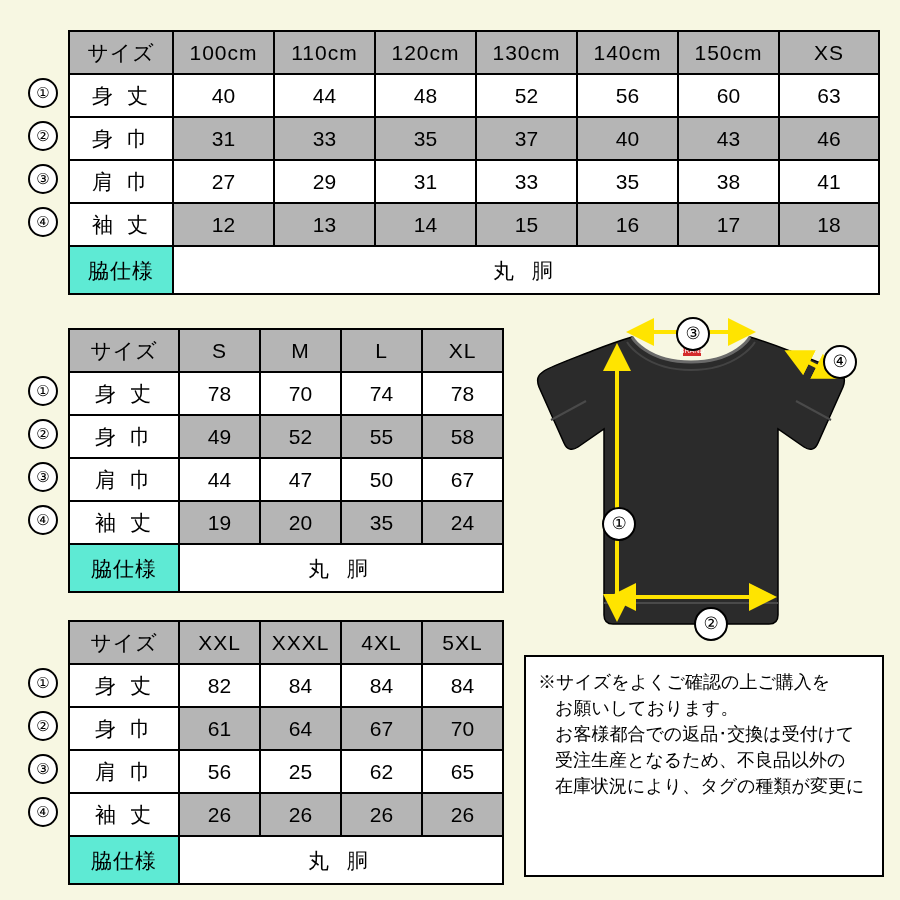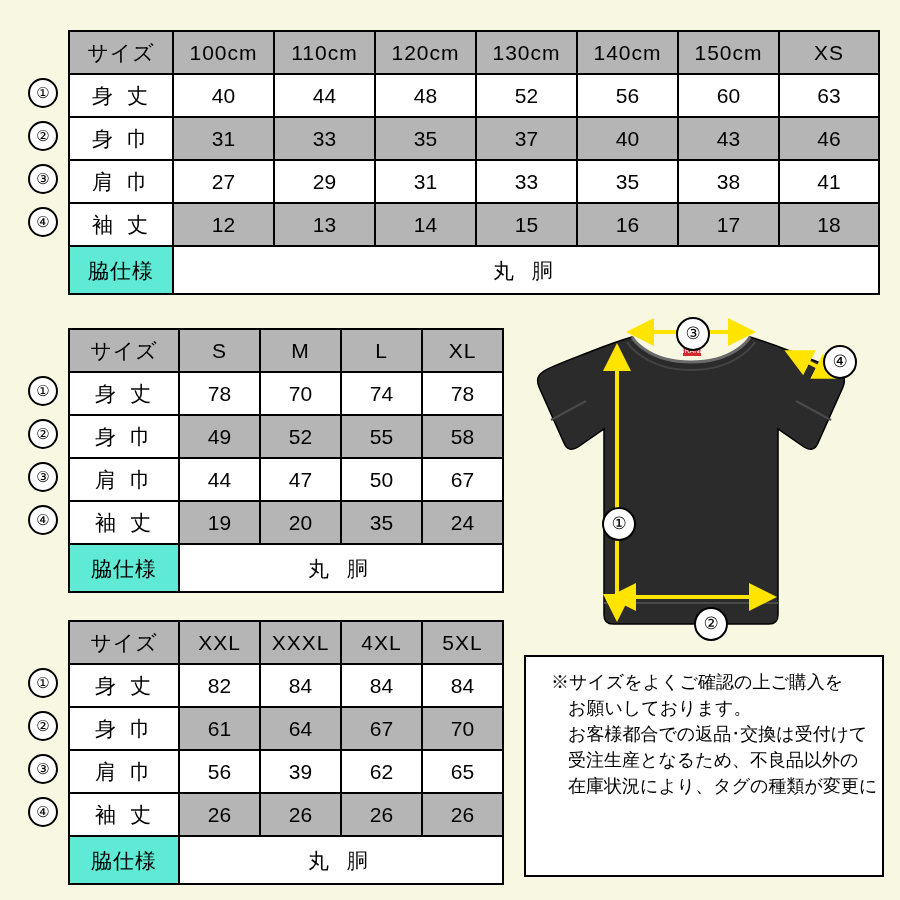--- a/index.html
+++ b/index.html
@@ -101,21 +101,20 @@
     height: 222px;
     border: 2px solid #000;
     background: #fff;
     box-sizing: border-box;
     padding: 12px 10px 8px 12px;
   }
   .note-line {
     font-size: 18px;
     line-height: 26px;
     white-space: nowrap;
-    margin-left: 13px;
   }
   .note-line.indent { padding-left: 17px; }
 
   .badge {
     position: absolute;
     width: 30px;
     height: 30px;
     border: 2px solid #000;
     border-radius: 50%;
     background: #fff;
@@ -297,21 +296,21 @@
       <tr class="shaded" style="height:43px;">
         <td class="rowlabel">身 巾</td>
         <td class="val">61</td>
         <td class="val">64</td>
         <td class="val">67</td>
         <td class="val">70</td>
       </tr>
       <tr style="height:43px;">
         <td class="rowlabel">肩 巾</td>
         <td class="val">56</td>
-        <td class="val">39</td>
+        <td class="val">25</td>
         <td class="val">62</td>
         <td class="val">65</td>
       </tr>
       <tr class="shaded" style="height:43px;">
         <td class="rowlabel">袖 丈</td>
         <td class="val">26</td>
         <td class="val">26</td>
         <td class="val">26</td>
         <td class="val">26</td>
       </tr>

